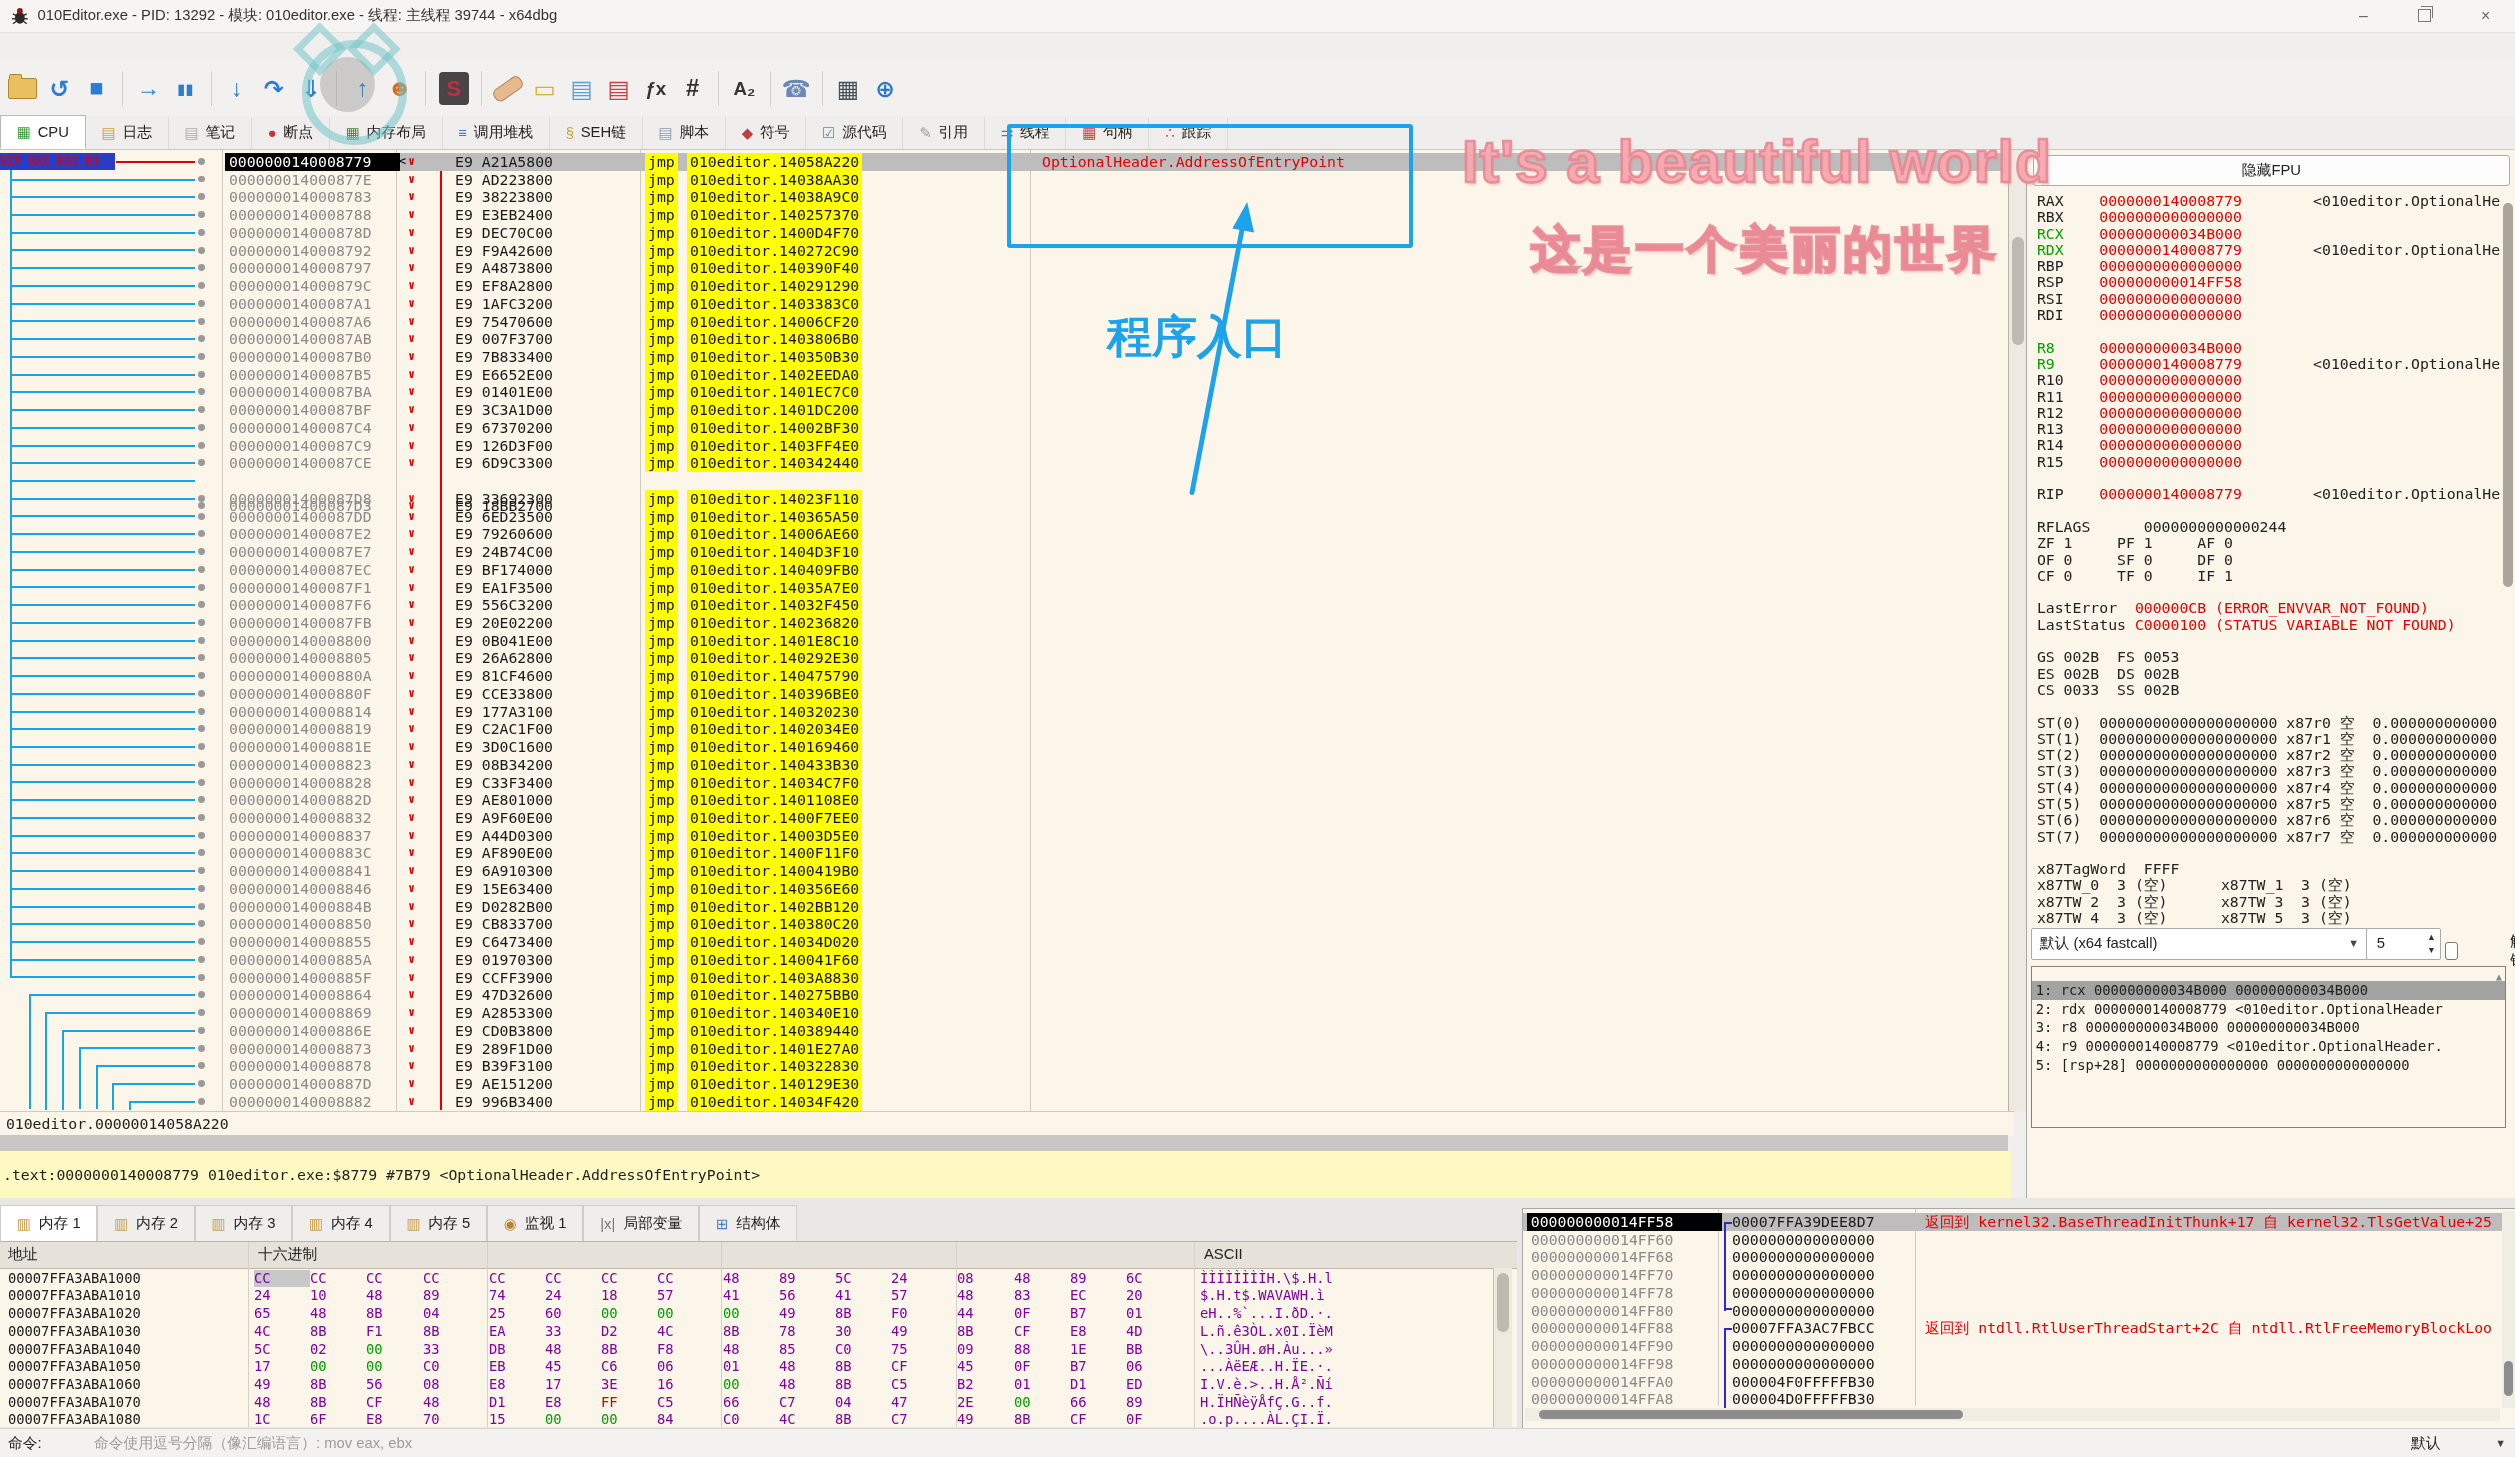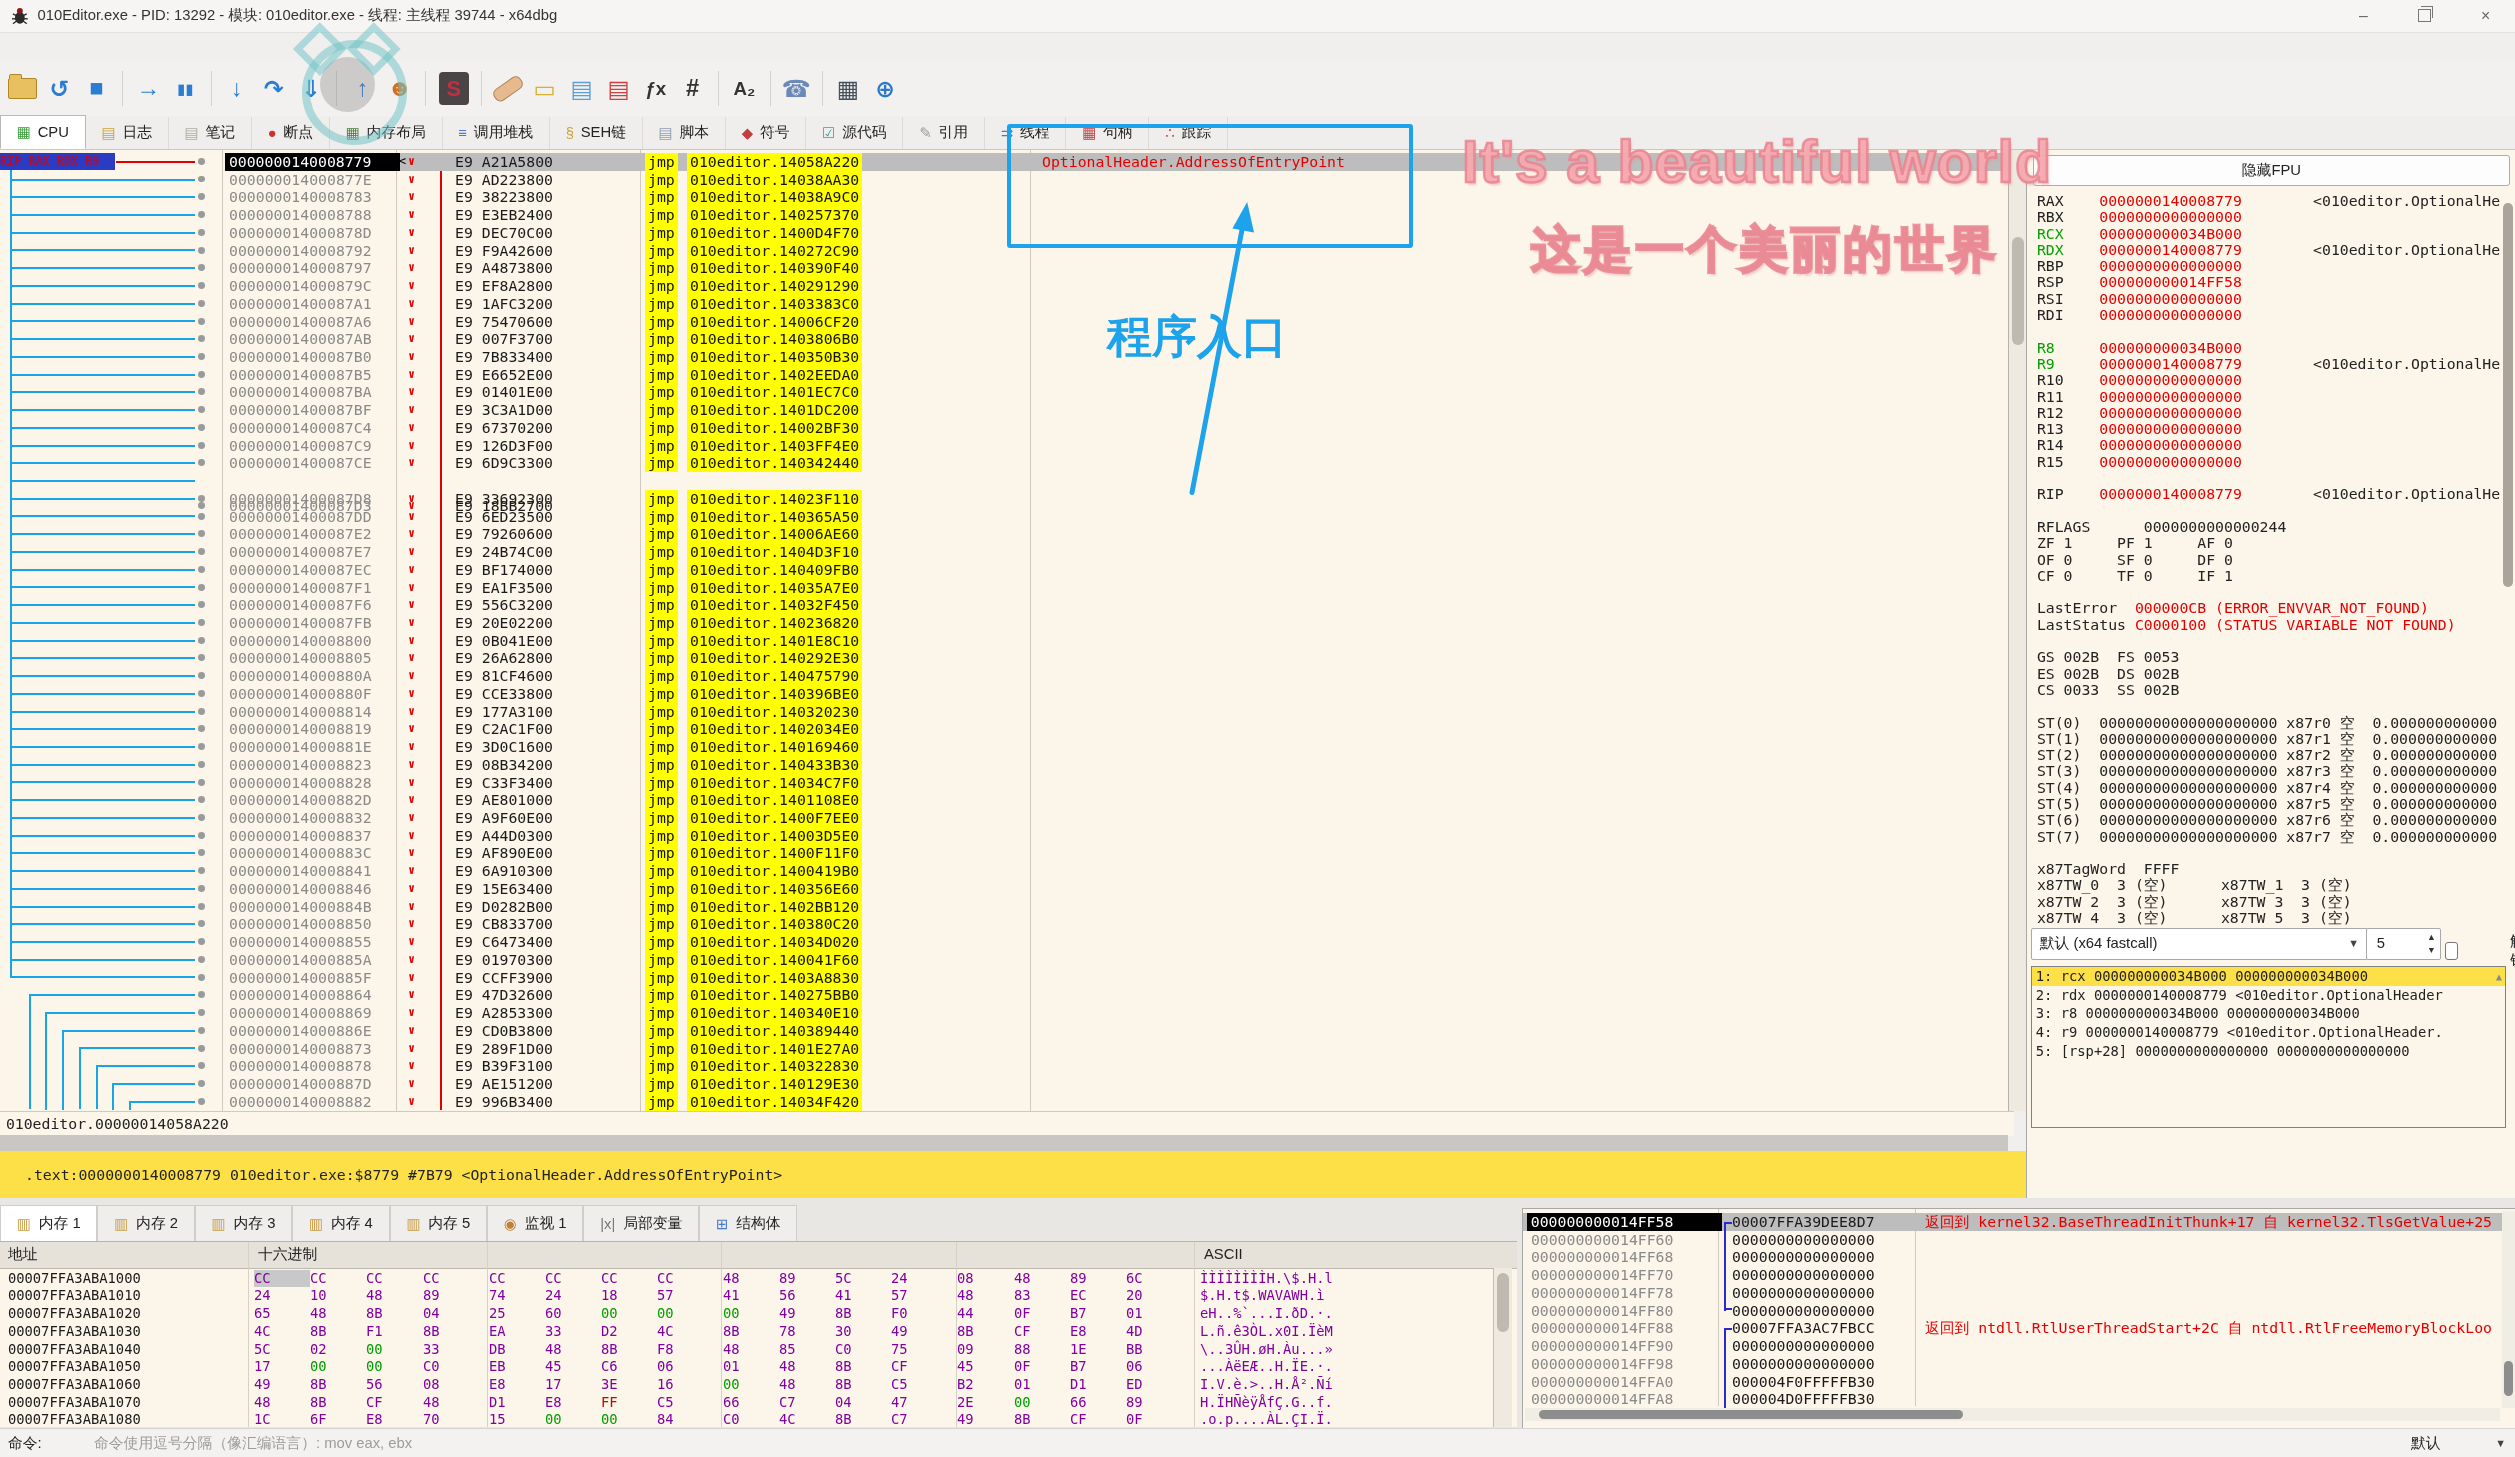--- a/index.html
+++ b/index.html
@@ -60,22 +60,22 @@
   .reg-follow-label{position:absolute;left:0;top:3px;width:115px;height:16.7px;background:#2a3cc4;
       color:#b01030;font:bold 11.8px "DejaVu Sans Mono",monospace;line-height:16.7px;white-space:nowrap;overflow:hidden;}
   .redline-v{position:absolute;left:440px;top:10.8px;width:2px;height:949px;background:#e00000;}
   .dscroll{position:absolute;left:2008px;top:150px;width:17.7px;height:961px;background:#eeeae0;border-left:1px solid #b7b3a9;}
   .dscroll .thumb{position:absolute;left:3px;top:87px;width:11.8px;height:108px;background:#bfbab0;border-radius:5.9px;}
 
   
   .status1{position:absolute;left:0;top:1111px;width:2008px;height:23.6px;background:#fcf5e9;
            font-size:14.8px;line-height:23.6px;padding-left:5.9px;border-top:1px solid #cfcabd;}
   .splitter{position:absolute;left:0;top:1135px;width:2008px;height:15.8px;background:#c9c7c3;}
-  .status2{position:absolute;left:0;top:1151px;width:2008px;height:47px;background:#fde047;
-           font-size:14.8px;line-height:47px;padding-left:25px;}
+  .status2{position:absolute;left:0;top:1151px;width:2008px;height:47px;background:#fef9c3;
+           font-size:14.8px;line-height:47px;padding-left:3px;}
 
   
   .regpanel{position:absolute;left:2026px;top:150px;width:490px;height:1058px;background:#fcf5e9;
             border-left:1px solid #a8a8a8;overflow:hidden;}
   .fpu-btn{position:absolute;left:5.9px;top:4.9px;width:475px;height:29.6px;background:#fdfdfd;border:1px solid #adaca9;
            border-radius:3px;text-align:center;line-height:29.6px;font-size:14.8px;}
   .reglines{position:absolute;left:9.9px;top:43px;width:465px;font-size:14.8px;}
   .regline{height:16.3px;line-height:16.3px;white-space:pre;overflow:hidden;}
   .rv{color:#e60000;}
   .rn-g{color:#00a000;}
@@ -85,21 +85,21 @@
   .conv-dd{position:absolute;left:0;top:0;width:327px;height:29.6px;background:#fff;border:1px solid #aaa;border-radius:2px;
            font-size:14.8px;line-height:29.6px;padding-left:7.9px;}
   .conv-dd .caret{position:absolute;right:7.9px;top:0;color:#444;font-size:10.8px;}
   .conv-spin{position:absolute;left:335px;top:0;width:63px;height:29.6px;background:#fff;border:1px solid #aaa;border-radius:2px;
            font-size:14.8px;line-height:29.6px;padding-left:9.9px;}
   .spin-arrows{position:absolute;right:3.9px;top:2px;font-size:8.9px;color:#333;line-height:12.8px;text-align:center;}
   .conv-check{position:absolute;left:414px;top:3.9px;display:flex;align-items:center;font-size:14.8px;gap:45px;}
   .checkbox{width:16.7px;height:16.7px;border:1px solid #777;background:#fff;border-radius:3px;margin-right:6.9px;}
   .argsbox{position:absolute;left:3.9px;top:816px;width:473px;height:160px;border:1px solid #808080;background:#fcf5e9;overflow:hidden;}
   .argrow{height:18.7px;line-height:18.7px;font-size:13.8px;white-space:pre;padding-left:3.9px;}
-  .argrow.sel{background:#fde047;}
+  .argrow.sel{background:#a3a3a3;margin-top:14px;}
   .args-up{position:absolute;right:3px;top:3.9px;color:#888;font-size:9.9px;}
 
   
   .bottomband{position:absolute;left:0;top:1198px;width:2516px;height:260px;background:#e9e7e4;}
   .tabs2{position:absolute;left:0;top:1204px;width:1517px;height:37px;display:flex;align-items:flex-end;}
   .tab2{height:35px;display:flex;align-items:center;padding:0 15.8px;font-size:14.8px;background:#efeeec;
         border:1px solid #cfcecb;border-bottom:none;}
   .tab2.active{background:#ffffff;}
   .tab2 .tico{margin-right:7.9px;font-size:14.8px;}
 

